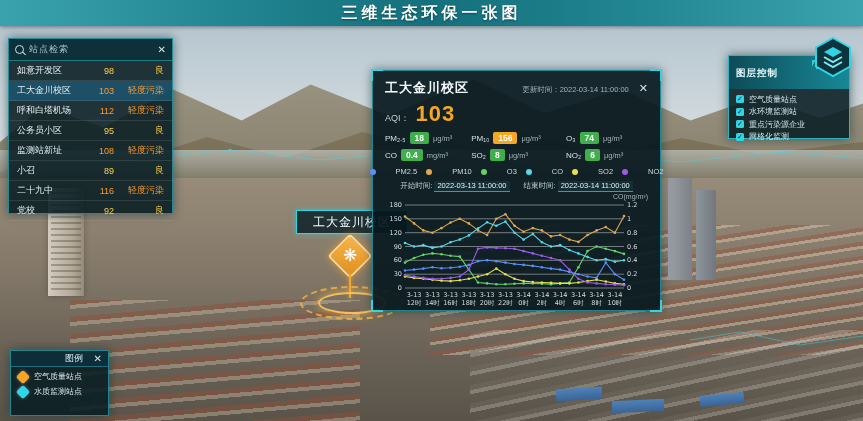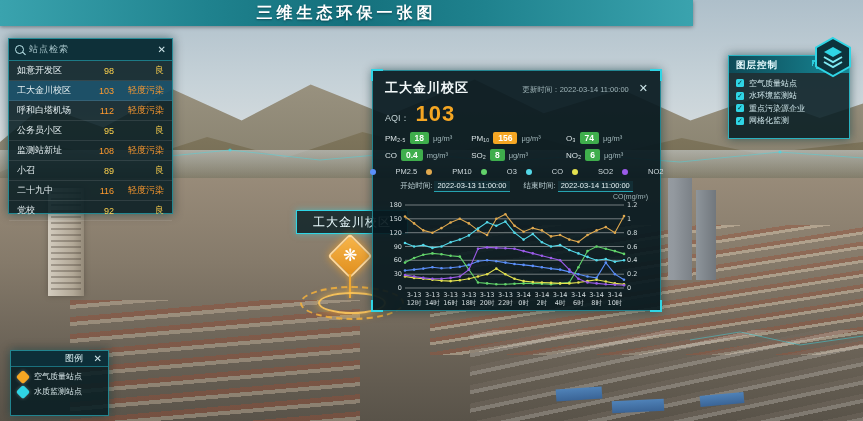--- a/index.html
+++ b/index.html
@@ -41,21 +41,21 @@
   .marker-diamond{position:absolute;left:334px;top:240px;width:28px;height:28px;transform:rotate(45deg);
        background:linear-gradient(135deg,#f7b54a,#e08f1e);border:2px solid #ffd89a;border-radius:4px;
        box-shadow:0 0 8px rgba(240,160,40,.8);}
   .marker-glyph{position:absolute;left:334px;top:241px;width:32px;height:30px;text-align:center;color:#fff;font-size:17px;line-height:30px;}
   .marker-stem{position:absolute;left:349px;top:274px;width:2px;height:24px;background:#f0a830;box-shadow:0 0 4px rgba(240,168,48,.9);}
   .ring-outer{position:absolute;left:300px;top:286px;width:100px;height:30px;border:2px dashed rgba(245,178,60,.85);border-radius:50%;}
   .ring-inner{position:absolute;left:318px;top:292px;width:64px;height:18px;border:2px solid rgba(250,195,90,.95);border-radius:50%;
        box-shadow:0 0 10px rgba(245,178,60,.7);}
 
   
-  #banner{position:absolute;left:0;top:0;width:693px;height:26px;
+  #banner{position:absolute;left:0;top:0;width:863px;height:26px;
        background:linear-gradient(90deg,#3aa3ae 0%,#1f828e 30%,#14707c 50%,#1f828e 70%,#3aa3ae 100%);
        box-shadow:0 1px 4px rgba(0,0,0,.4);text-align:center;}
   #banner span{display:inline-block;line-height:26px;color:#fff;font-size:16px;font-weight:bold;letter-spacing:4px;
        text-shadow:0 1px 2px rgba(0,40,50,.6);}
 
   
   .panel{position:absolute;background:rgba(7,28,34,.88);border:1px solid rgba(47,213,229,.55);
        box-shadow:0 0 10px rgba(0,0,0,.45),0 0 6px rgba(47,213,229,.25);color:#dce8ea;}
   .x-btn{color:#cfe6ea;font-size:10px;cursor:pointer;}
 
@@ -95,21 +95,21 @@
   .cl-item{display:flex;align-items:center;gap:20px;}
   .cl-dot{width:6px;height:6px;border-radius:50%;}
   .time-row{margin-top:5px;display:flex;justify-content:center;gap:14px;font-size:7.5px;color:#bcd0d4;}
   .t-val{color:#e6f2f4;border-bottom:1px solid rgba(47,213,229,.7);padding:0 3px 1px;background:rgba(20,60,70,.5);}
   .unit-note{text-align:right;font-size:7px;color:#9fb4b8;margin-top:2px;}
   #chart-svg{display:block;margin-top:0px;}
   .tick{fill:#d5dee0;font-size:6.5px;font-family:"DejaVu Sans",sans-serif;}
 
   
   #layer-panel{left:728px;top:55px;width:120px;height:82px;border-color:rgba(47,213,229,.8);}
-  .lp-head{height:17px;line-height:17px;padding:0 7px;font-size:9.5px;font-weight:bold;color:#e8fcff;letter-spacing:1px;
+  .lp-head{height:17px;line-height:17px;padding:8px 7px;font-size:9.5px;font-weight:bold;color:#e8fcff;letter-spacing:1px;
        background:linear-gradient(90deg,#0e4b58,#178896);position:relative;}
   .lp-head:after{content:"";position:absolute;right:3px;top:4px;width:34px;height:9px;
        background:repeating-linear-gradient(115deg,rgba(47,213,229,.9) 0 3px,rgba(0,0,0,0) 3px 7px);}
   .layer-item{display:flex;align-items:center;height:12.5px;padding:0 7px;font-size:8px;color:#cfe6ea;cursor:pointer;}
   .chk{width:8px;height:8px;background:#2fd5e5;border-radius:1.5px;margin-right:5px;flex:none;
        color:#06323a;font-size:7px;line-height:8px;text-align:center;font-weight:bold;}
   #hex-btn{position:absolute;left:812px;top:36px;width:42px;height:42px;cursor:pointer;}
 
   
   #legend-panel{left:10px;top:350px;width:97px;height:64px;}

